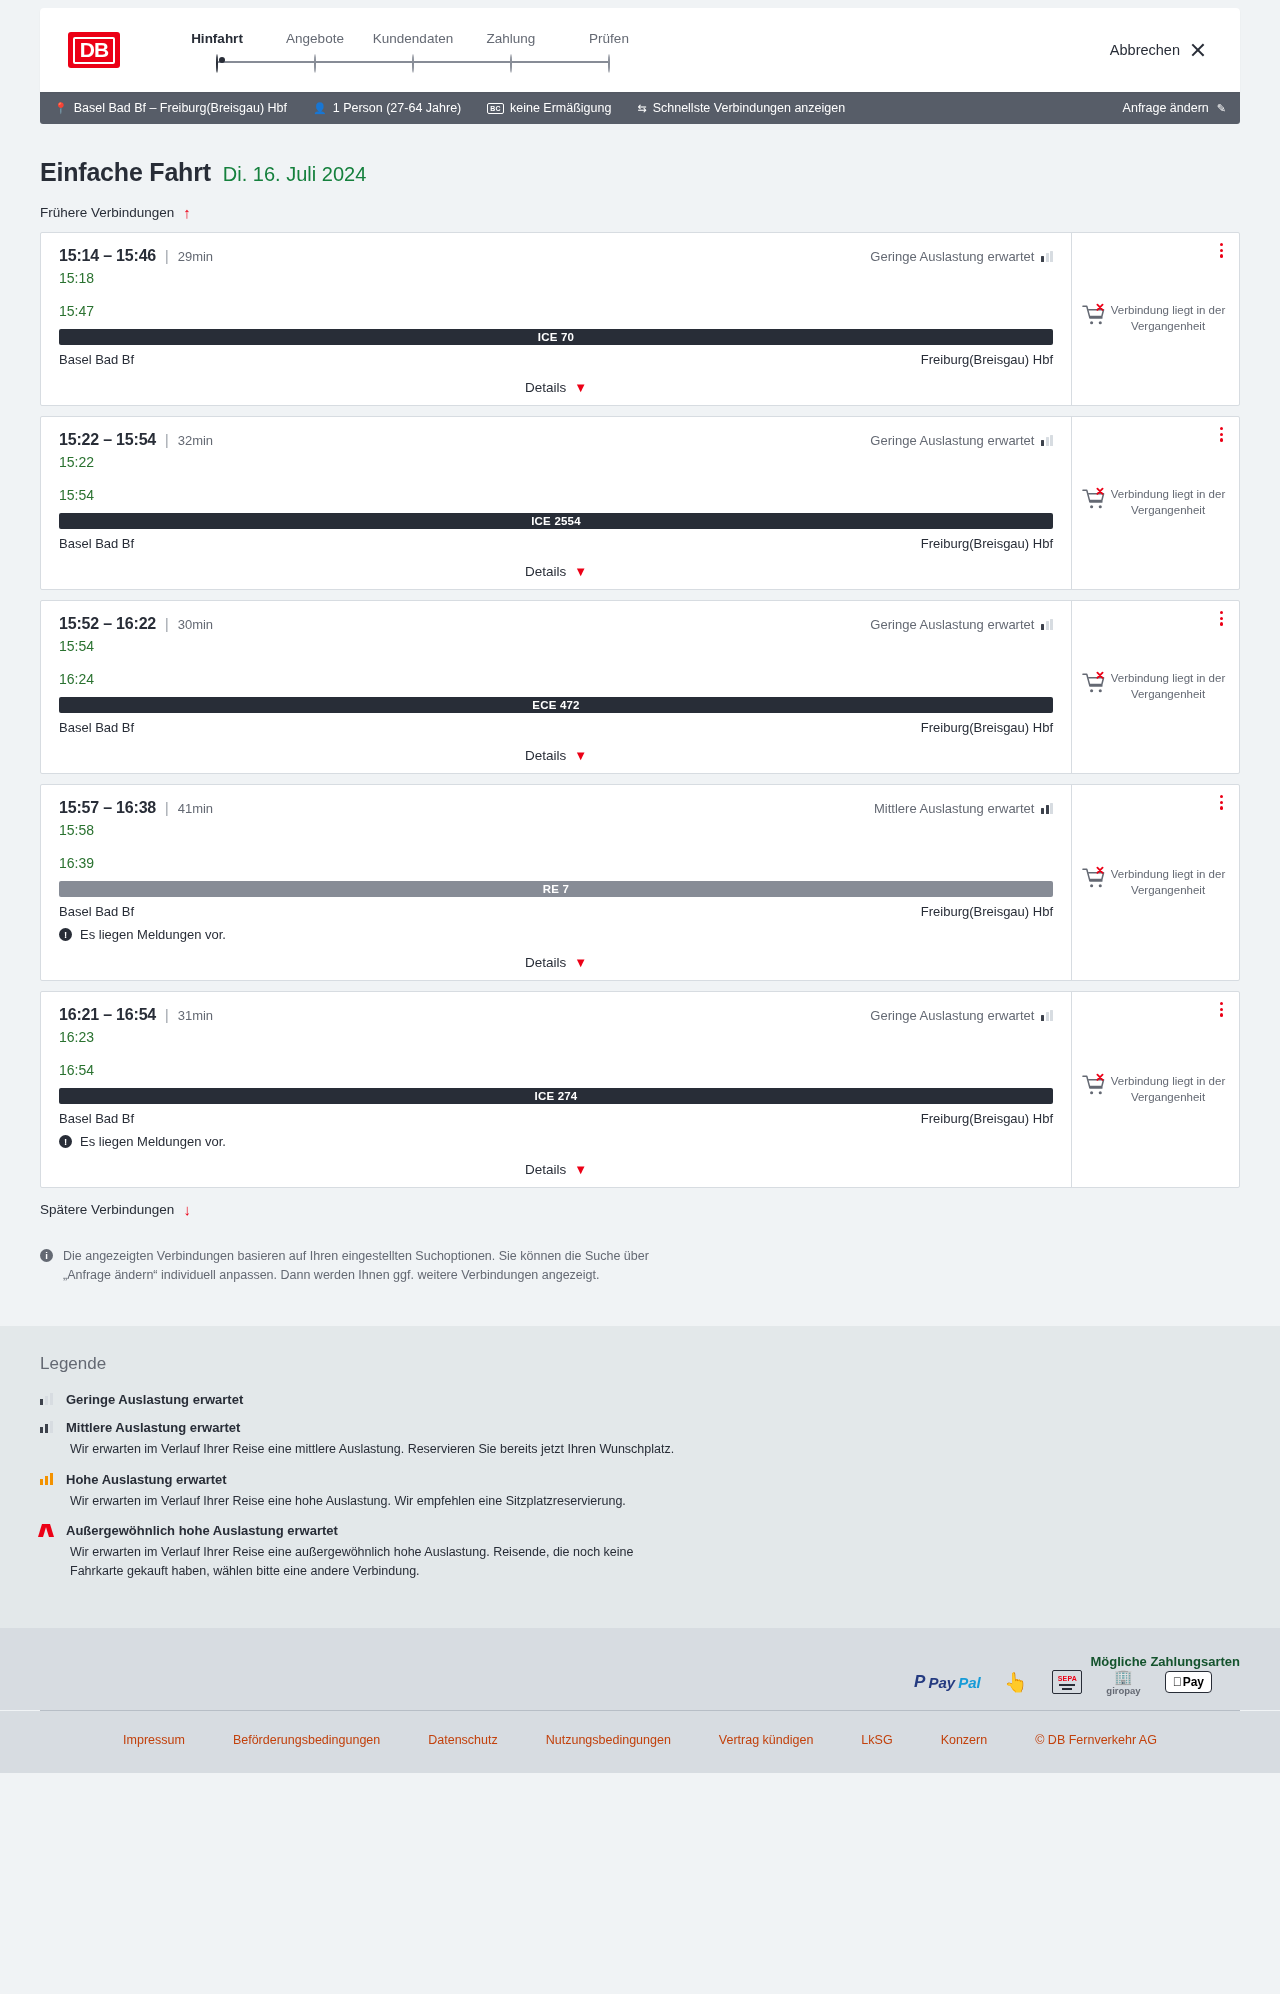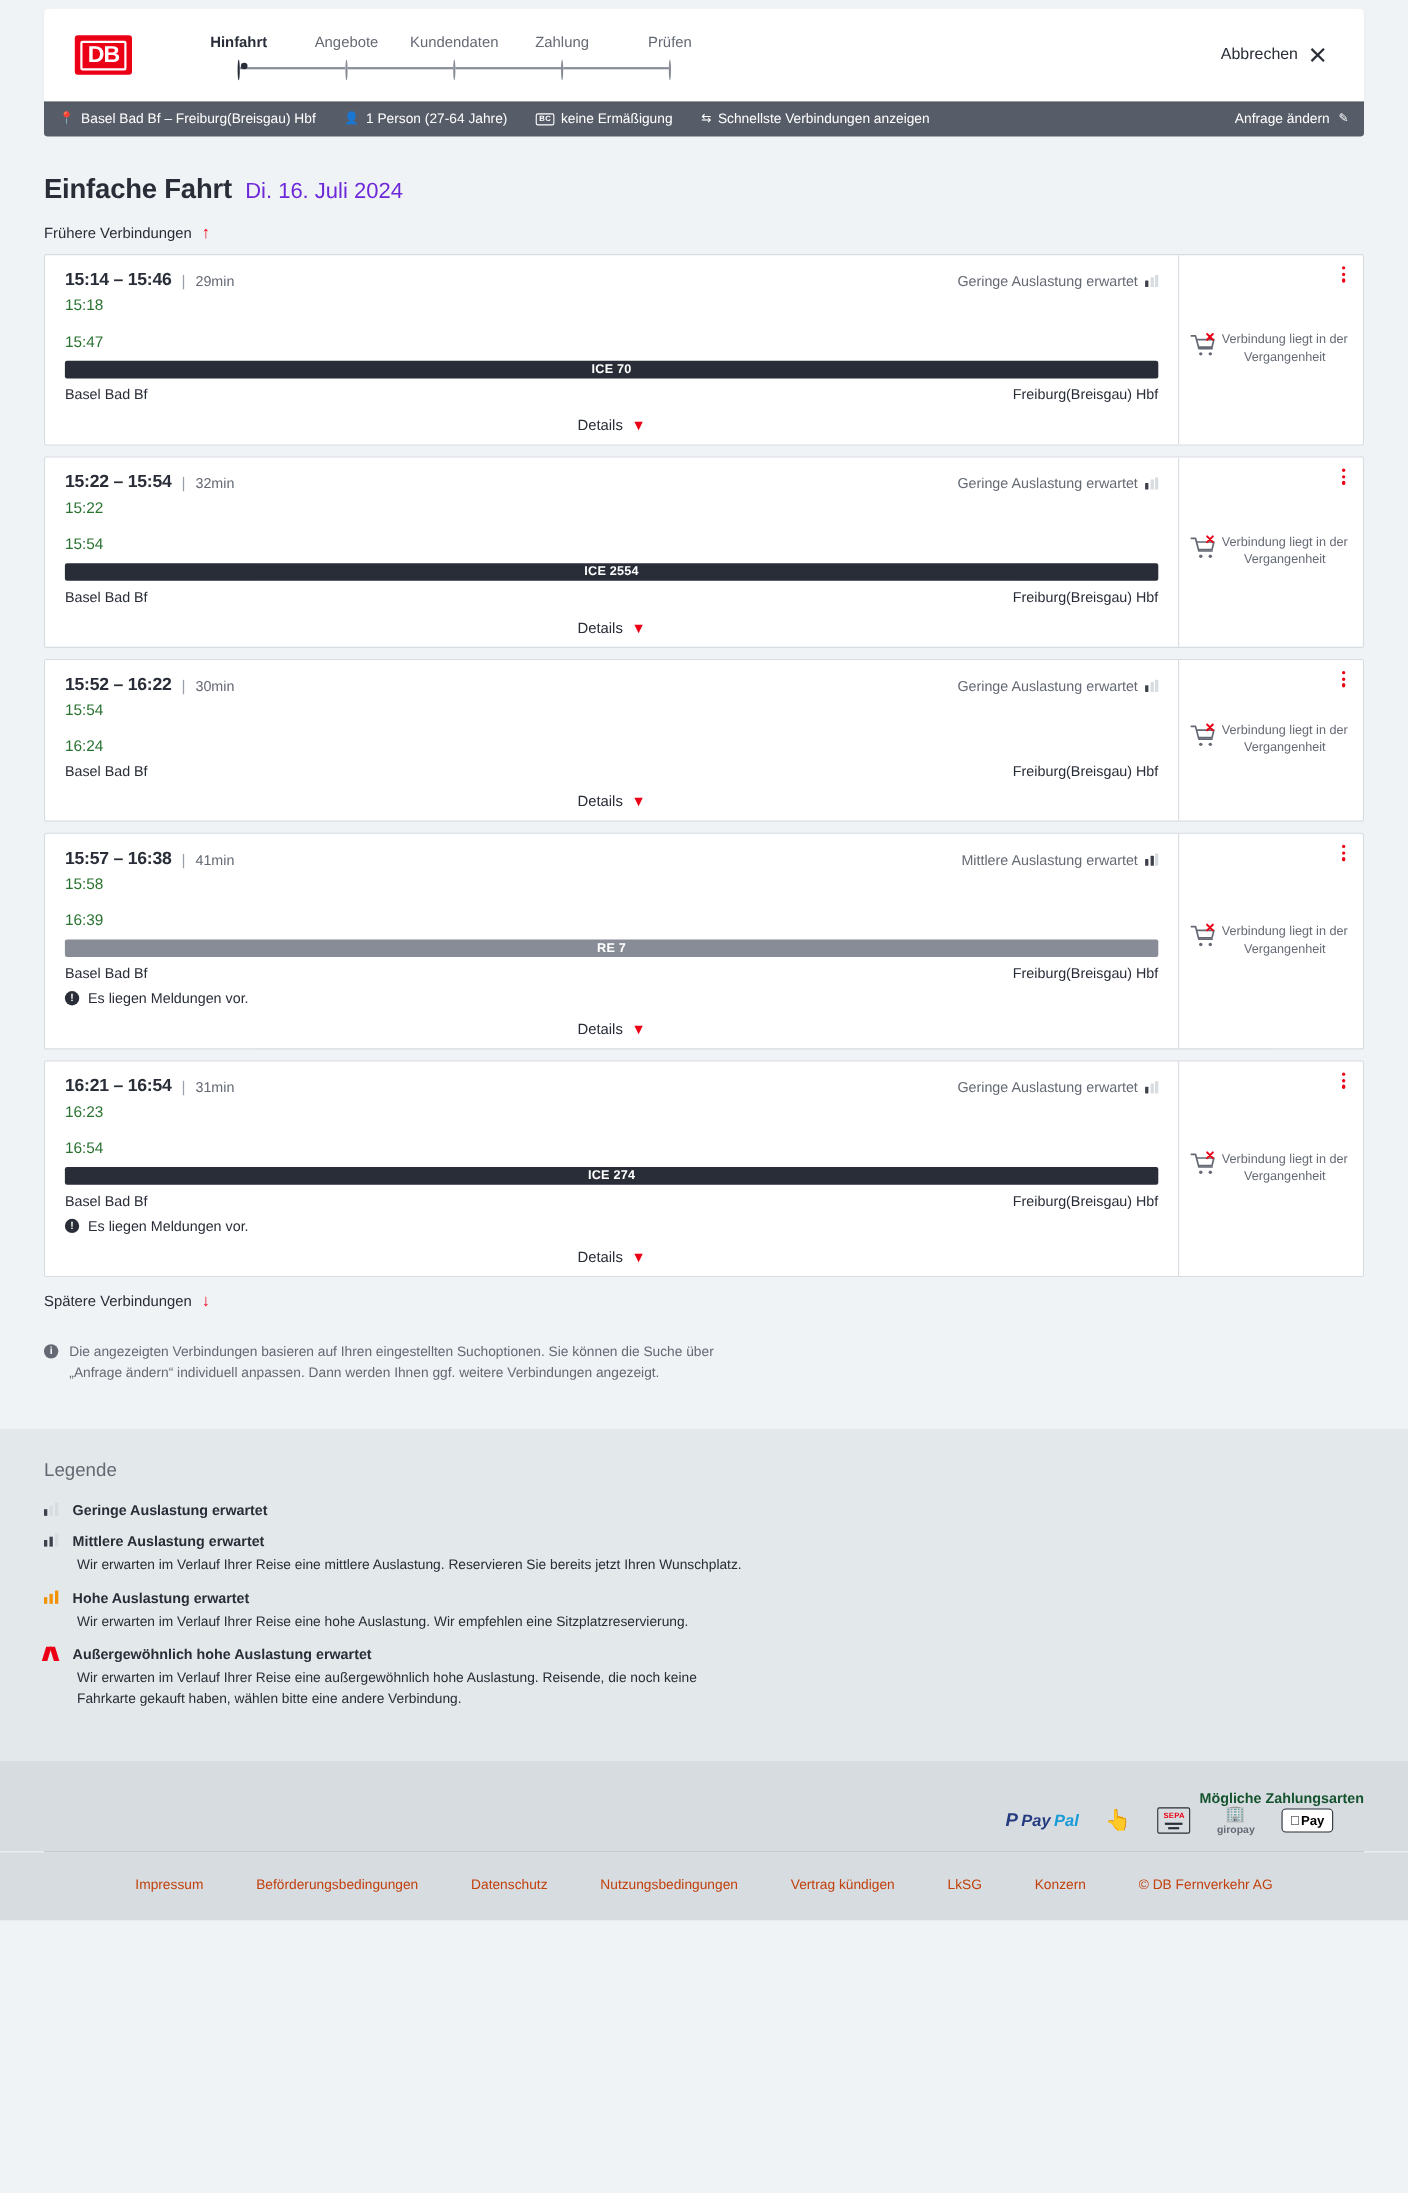--- a/index.html
+++ b/index.html
@@ -139,21 +139,21 @@
     font-size: 12.5px;
   }
 
   
   .main { margin: 0 40px; padding-top: 34px; }
   .title-row {
     display: flex; align-items: baseline; gap: 12px;
     margin-bottom: 16px;
   }
   .title-main { font-size: 25px; font-weight: bold; letter-spacing: -.2px; }
-  .title-date { font-size: 20px; color: #6d28d9; }
+  .title-date { font-size: 20px; color: #15803d; }
 
   .nav-link {
     display: inline-flex; align-items: center; gap: 9px;
     font-size: 13.5px; color: #282d37;
     cursor: pointer; margin-bottom: 12px;
   }
   .arrow { color: #ec0016; font-size: 15px; line-height: 1; }
 
   
   .conn {
@@ -503,20 +503,23 @@
                 <span class="bars">
                   <i style="background:#3c414b"></i>
                   <i style="background:#d7dce1"></i>
                   <i style="background:#d7dce1"></i>
                 </span>
               </span>
             </div>
             <div class="times-live">
               <span>15:54</span>
               <span>16:24</span>
+            </div>
+            <div class="train-bar" style="background:#282d37">
+              <span>ECE 472</span>
             </div>
             <div class="stations">
               <span>Basel Bad Bf</span>
               <span>Freiburg(Breisgau) Hbf</span>
             </div>
             <div class="details-row">
               <span>Details</span>
               <span class="chev">▼</span>
             </div>
           </div>

